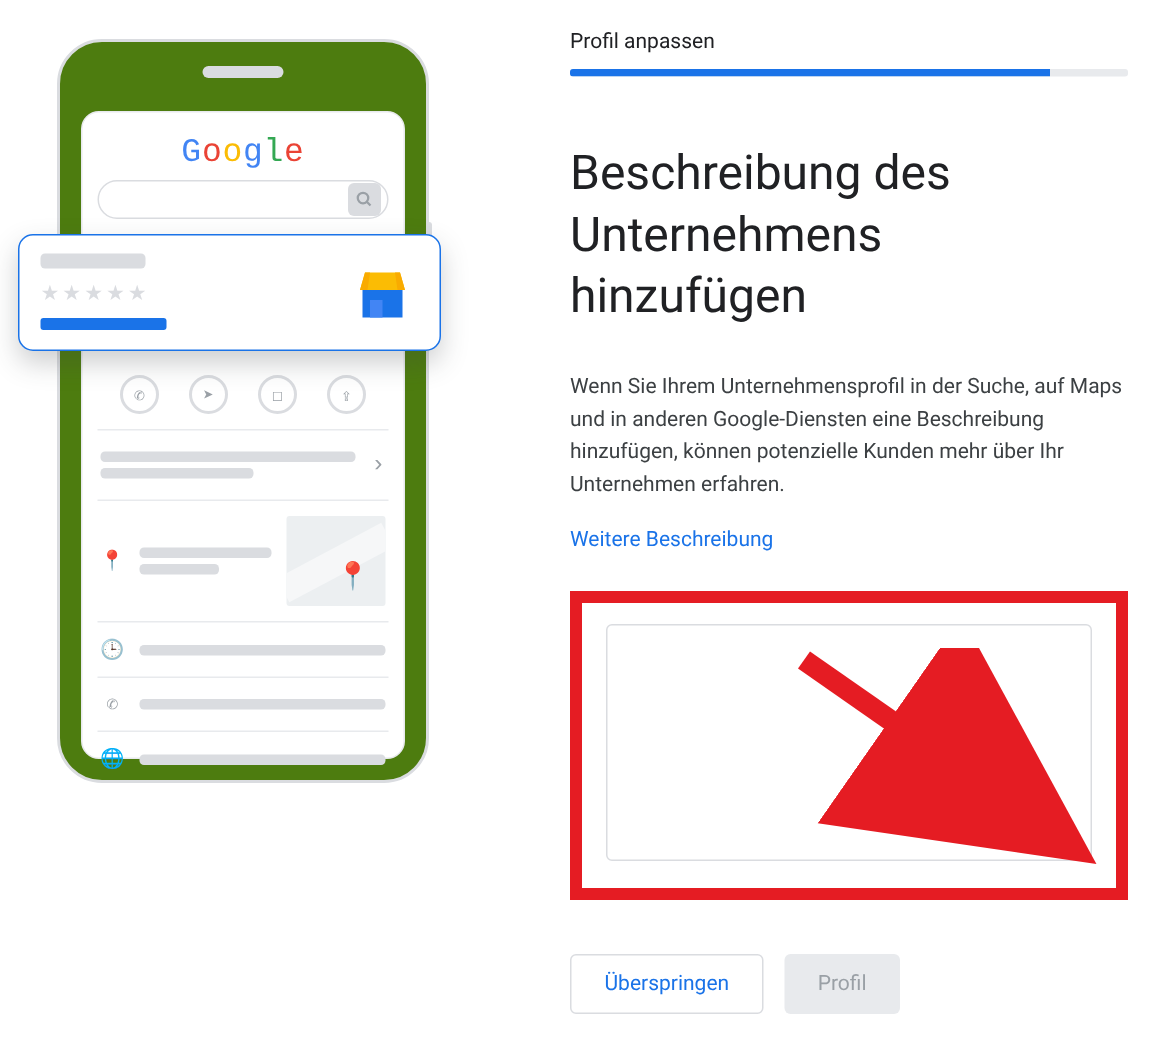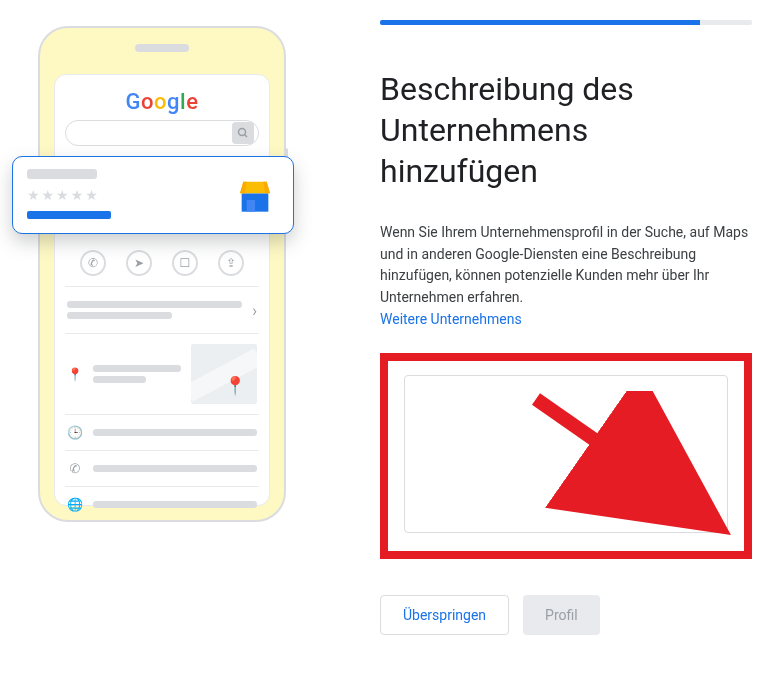--- a/index.html
+++ b/index.html
@@ -14,21 +14,22 @@
 
   
   .phone {
     position: absolute;
     left: 38px;
     top: 26px;
     width: 248px;
     height: 496px;
     border: 2px solid #dadce0;
     border-radius: 30px;
-    background: #fef9c3;
+    background: #4d7c0f;
+    font-family: Liberation Mono, monospace;
   }
   .phone .speaker {
     position: absolute;
     top: 16px; left: 50%; transform: translateX(-50%);
     width: 54px; height: 8px; background: #dadce0; border-radius: 4px;
   }
   .phone .side-btn {
     position: absolute; right: -4px; top: 120px;
     width: 4px; height: 46px; background: #dadce0; border-radius: 2px;
   }
@@ -97,21 +98,21 @@
   .right {
     position:absolute;
     left: 380px; top: 20px;
     width: 372px;
   }
   .step-label{font-size:14px;color:#202124;margin-bottom:10px;}
   .progress{height:5px;background:#e8eaed;border-radius:2px;overflow:hidden;margin-bottom:44px;}
   .progress .fill{height:100%;width:86%;background:#1a73e8;}
 
   h1{font-size:32px;line-height:1.28;color:#202124;font-weight:400;margin-bottom:30px;}
-  .desc{font-size:14px;color:#3c4043;line-height:1.55;}
+  .desc{font-size:14px;color:#3c4043;line-height:1.55;margin-bottom:14px;}
   .link{color:#1a73e8;font-size:14px;text-decoration:none;display:inline-block;margin-bottom:26px;}
 
   .red-box{
     border:8px solid #e51c23;
     padding:14px 16px 14px 16px;
     position:relative;
     margin-bottom:36px;
   }
   .textarea{
     width:100%;height:158px;
@@ -222,29 +223,30 @@
   <svg class="shop-icon" viewBox="0 0 48 48">
     <rect x="8" y="22" width="32" height="22" fill="#1a73e8"></rect>
     <rect x="14" y="30" width="10" height="14" fill="#4285F4"></rect>
     <path d="M6 22 L10 8 L38 8 L42 22 Z" fill="#fbbc04"></path>
     <path d="M6 22 L10 8 L14 8 L12 22 Z" fill="#f9ab00"></path>
     <path d="M42 22 L38 8 L34 8 L36 22 Z" fill="#f9ab00"></path>
   </svg>
 </div>
 
 <div class="right">
+  <div class="step-label">Profil anpassen</div>
   <div class="progress">
     <div class="fill" style="width: 86%;"></div>
   </div>
 
   <h1>Beschreibung des Unternehmens hinzufügen</h1>
 
   <p class="desc">Wenn Sie Ihrem Unternehmensprofil in der Suche, auf Maps und in anderen Google-Diensten eine Beschreibung hinzufügen, können potenzielle Kunden mehr über Ihr Unternehmen erfahren.</p>
 
-  <a href="#" class="link">Weitere Unternehmens</a>
+  <a href="#" class="link">Weitere Beschreibung</a>
 
   <div class="red-box">
     <textarea class="textarea" value="" style=""></textarea>
     <div class="counter">0 / 750</div>
 
     <svg class="arrow" style="left:140px;top:30px;width:220px;height:150px" viewBox="0 0 220 150">
       <defs>
         <marker id="ah" markerWidth="14" markerHeight="14" refX="10" refY="6" orient="auto">
           <path d="M0,0 L12,6 L0,12 Z" fill="#e51c23"></path>
         </marker>

